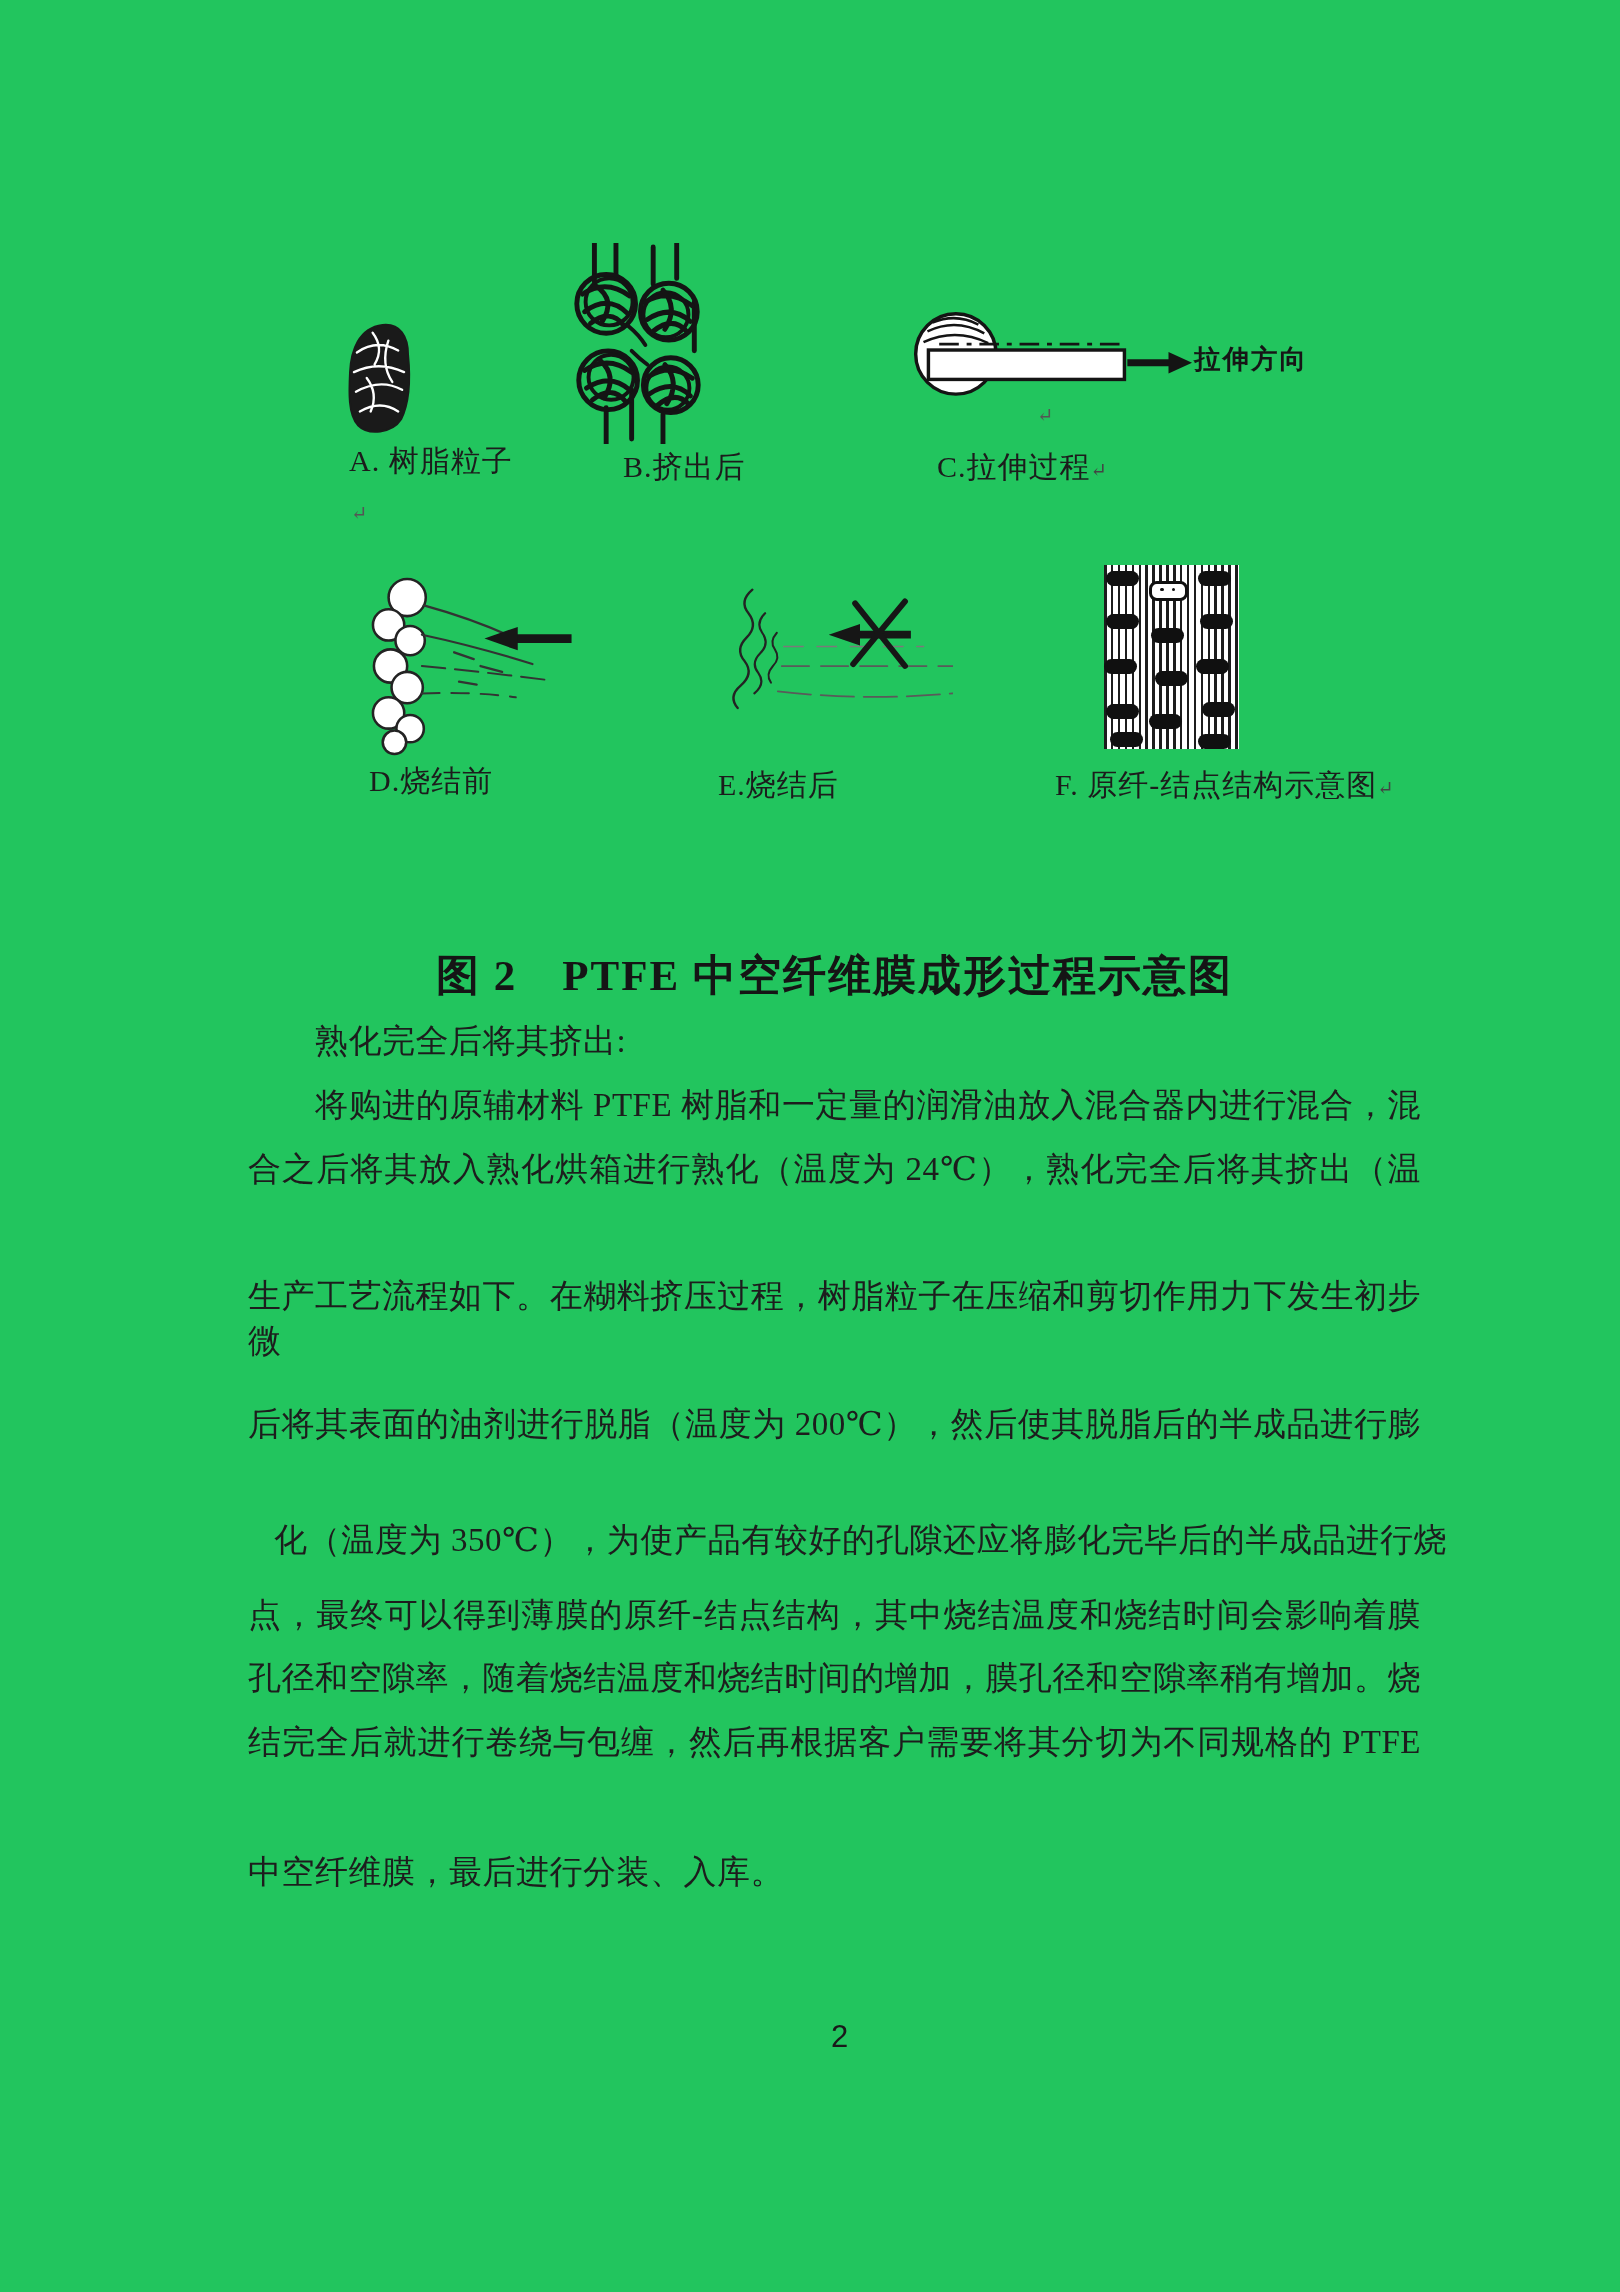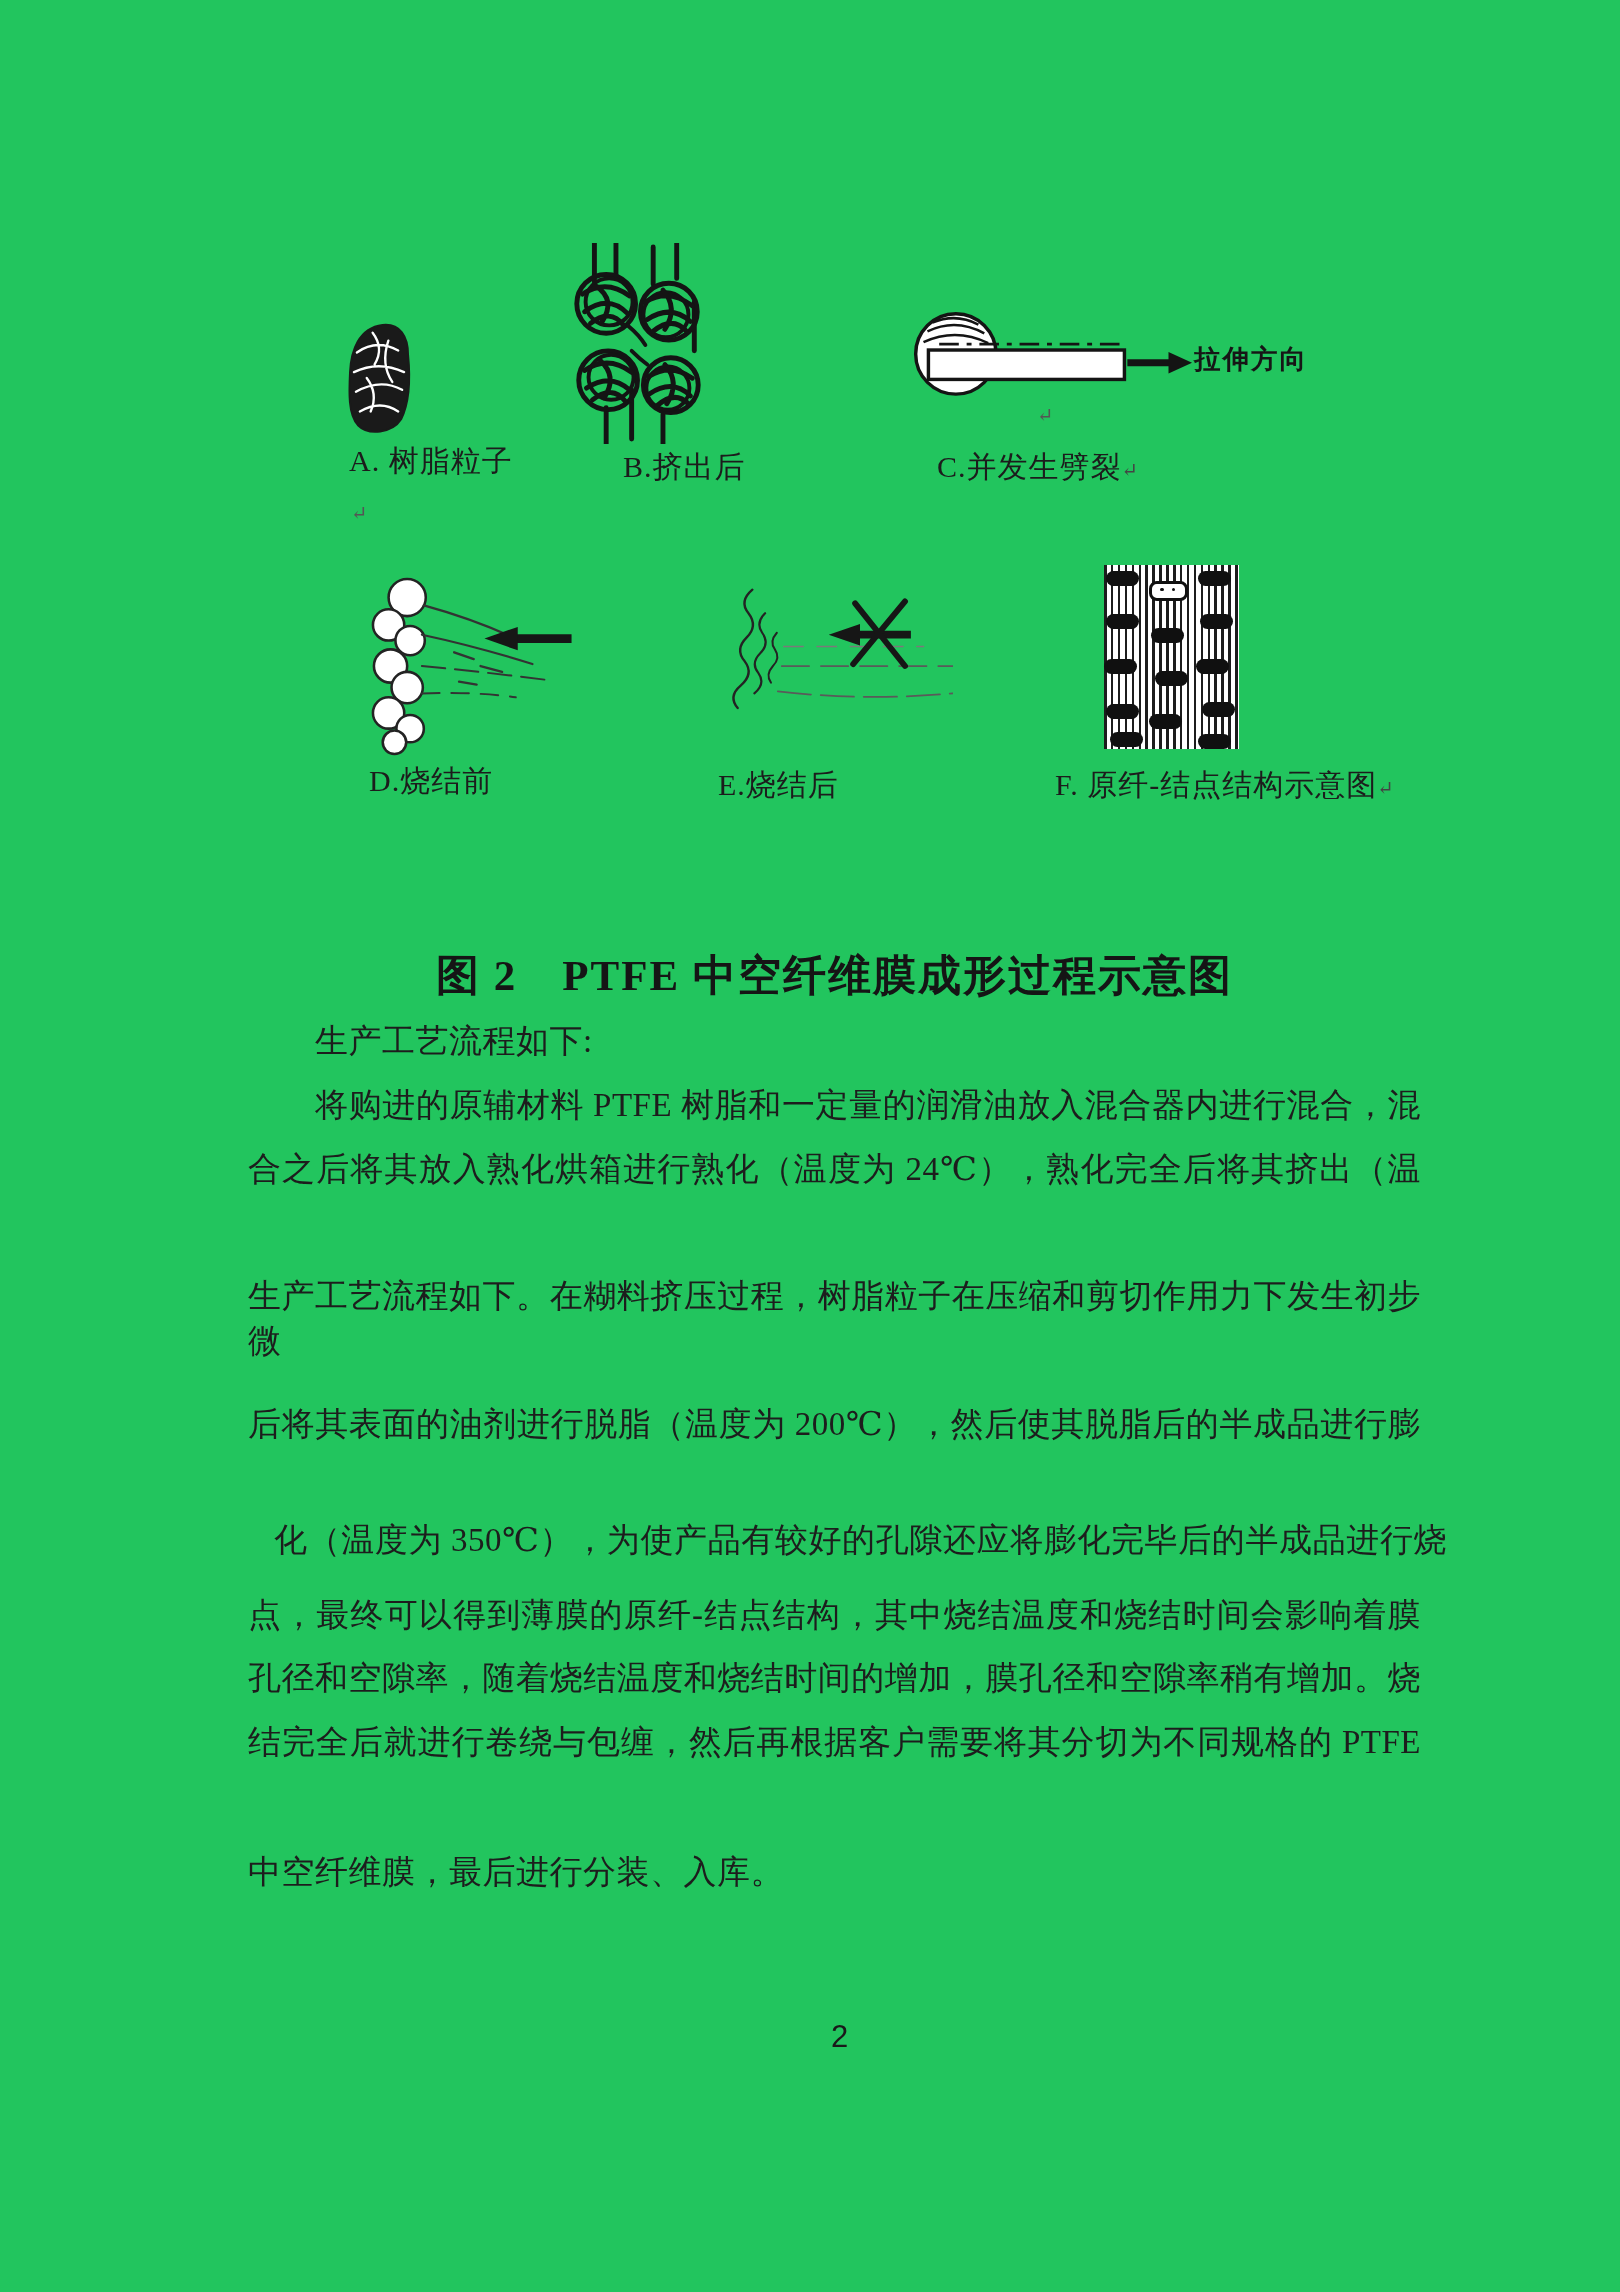--- a/index.html
+++ b/index.html
@@ -93,21 +93,21 @@
       <rect x="29" y="59" width="200" height="30" fill="#ffffff" stroke="#141414" stroke-width="3.5"></rect>
       <path d="M40 53 H226" stroke="#141414" stroke-width="3" stroke-dasharray="20 8 5 8" fill="none"></path>
       <line x1="232" y1="72" x2="276" y2="72" stroke="#141414" stroke-width="7"></line>
       <polygon points="274,61 298,72 274,83" fill="#141414"></polygon>
     </svg>
     <div class="stretch-label">拉伸方向</div>
     <span class="pilcrow-abs" style="left:1037px;top:404px;">↵</span>
 
     <div class="diag-label" style="left:349px;top:441px;">A. 树脂粒子</div>
     <div class="diag-label" style="left:623px;top:447px;">B.挤出后</div>
-    <div class="diag-label" style="left:937px;top:447px;"><span>C.并发生劈裂</span><span class="pilcrow">↵</span></div>
+    <div class="diag-label" style="left:937px;top:447px;"><span>C.拉伸过程</span><span class="pilcrow">↵</span></div>
     <span class="pilcrow-abs" style="left:351px;top:502px;">↵</span>
 
     <svg class="abs" style="left:361px;top:576px;" width="245" height="181" viewBox="0 0 250 185">
       <g fill="#ffffff" stroke="#232323" stroke-width="2.6">
         <circle cx="47" cy="22" r="19"></circle>
         <circle cx="28" cy="50" r="16"></circle>
         <circle cx="50" cy="66" r="15"></circle>
         <circle cx="30" cy="92" r="17"></circle>
         <circle cx="47" cy="114" r="16"></circle>
         <circle cx="28" cy="140" r="16"></circle>
@@ -159,21 +159,21 @@
       <div class="fblob" style="left:94px;top:169px;"></div>
     </div>
 
     <div class="diag-label" style="left:369px;top:761px;">D.烧结前</div>
     <div class="diag-label" style="left:718px;top:765px;">E.烧结后</div>
     <div class="diag-label" style="left:1055px;top:765px;"><span>F. 原纤-结点结构示意图</span><span class="pilcrow">↵</span></div>
   </div>
 
   <div class="caption">图 2　PTFE 中空纤维膜成形过程示意图</div>
 
-  <div class="bl ind" style="top:1019px;">生产工艺流程如下:</div>
+  <div class="bl ind" style="top:1019px;">熟化完全后将其挤出:</div>
   <div class="bl ind just" style="top:1083px;">将购进的原辅材料 PTFE 树脂和一定量的润滑油放入混合器内进行混合，混</div>
   <div class="bl just" style="top:1147px;">合之后将其放入熟化烘箱进行熟化（温度为 24℃），熟化完全后将其挤出（温</div>
   <div class="bl just" style="top:1274px;">生产工艺流程如下。在糊料挤压过程，树脂粒子在压缩和剪切作用力下发生初步微</div>
   <div class="bl just" style="top:1402px;">后将其表面的油剂进行脱脂（温度为 200℃），然后使其脱脂后的半成品进行膨</div>
   <div class="bl just" style="top:1518px;margin-left:26px;">化（温度为 350℃），为使产品有较好的孔隙还应将膨化完毕后的半成品进行烧</div>
   <div class="bl just" style="top:1593px;">点，最终可以得到薄膜的原纤-结点结构，其中烧结温度和烧结时间会影响着膜</div>
   <div class="bl just" style="top:1656px;">孔径和空隙率，随着烧结温度和烧结时间的增加，膜孔径和空隙率稍有增加。烧</div>
   <div class="bl just" style="top:1720px;">结完全后就进行卷绕与包缠，然后再根据客户需要将其分切为不同规格的 PTFE</div>
   <div class="bl" style="top:1850px;">中空纤维膜，最后进行分装、入库。</div>
 

